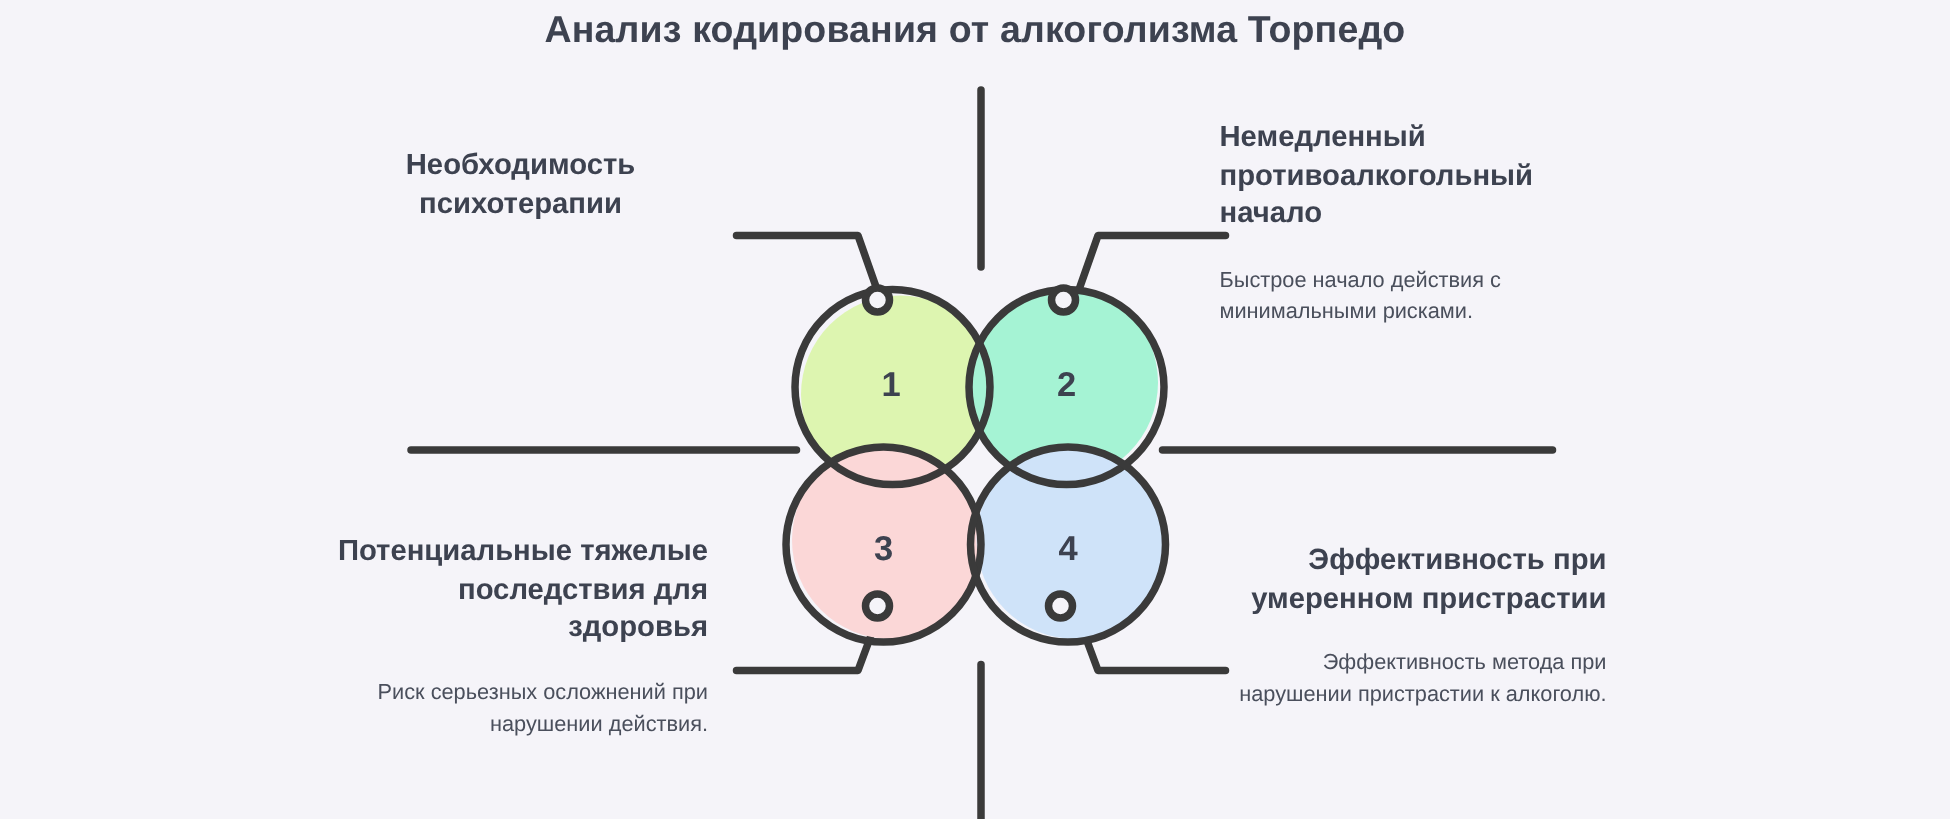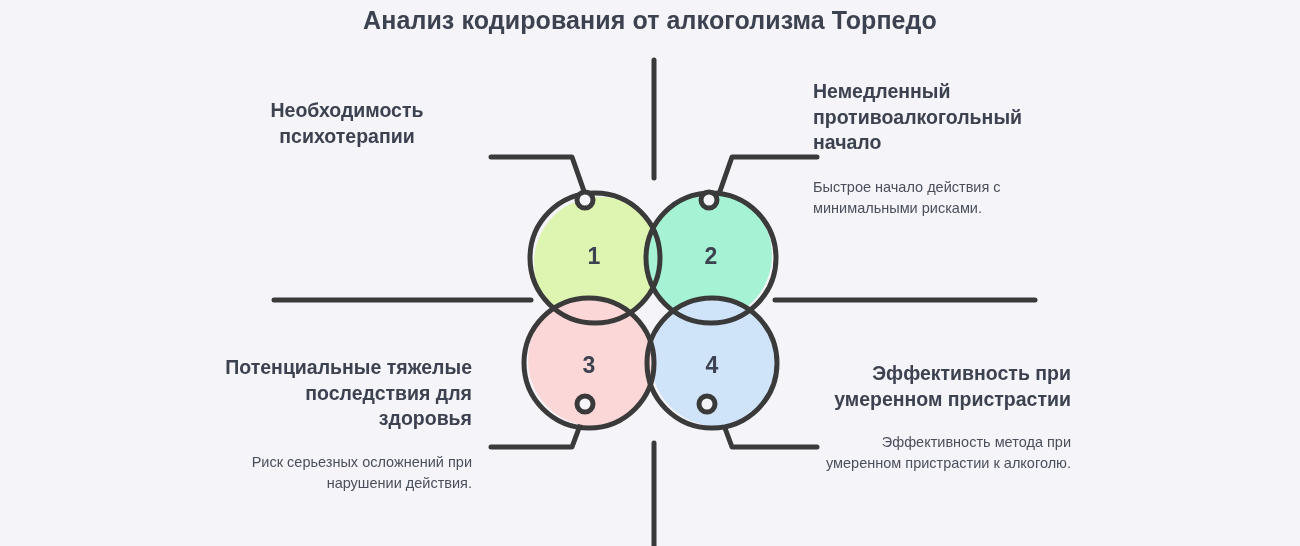--- a/index.html
+++ b/index.html
@@ -163,16 +163,16 @@
     <div class="q-desc">Быстрое начало действия с минимальными рисками.</div>
   </div>
 
   <div class="quad quad-bl">
     <div class="q-title">Потенциальные тяжелые последствия для здоровья</div>
     <div class="q-desc">Риск серьезных осложнений при нарушении действия.</div>
   </div>
 
   <div class="quad quad-br">
     <div class="q-title">Эффективность при умеренном пристрастии</div>
-    <div class="q-desc">Эффективность метода при умеренном пристрастии к алкоголю.</div>
+    <div class="q-desc">Эффективность метода при нарушении пристрастии к алкоголю.</div>
   </div>
 
 </div>
 
 </body></html>

